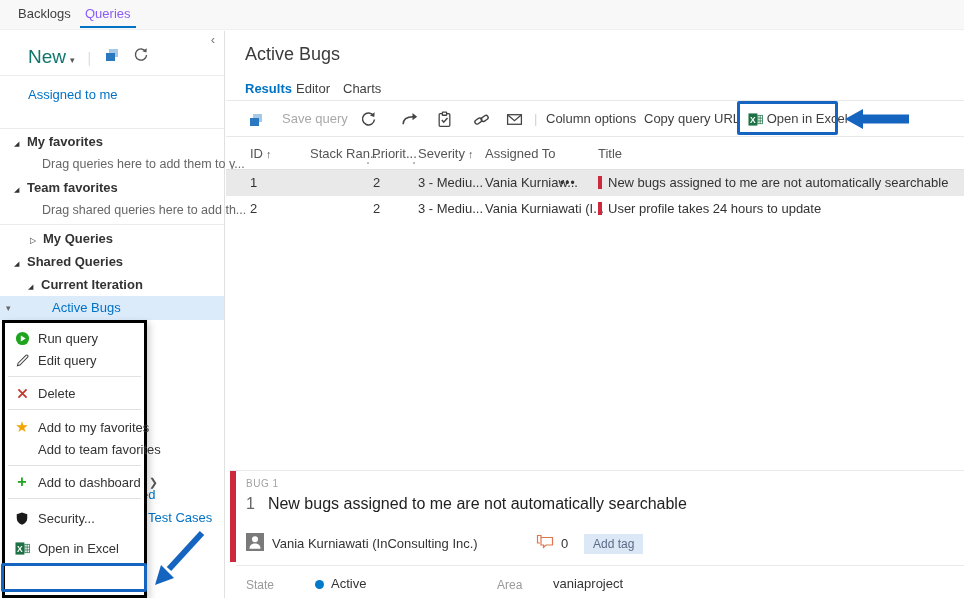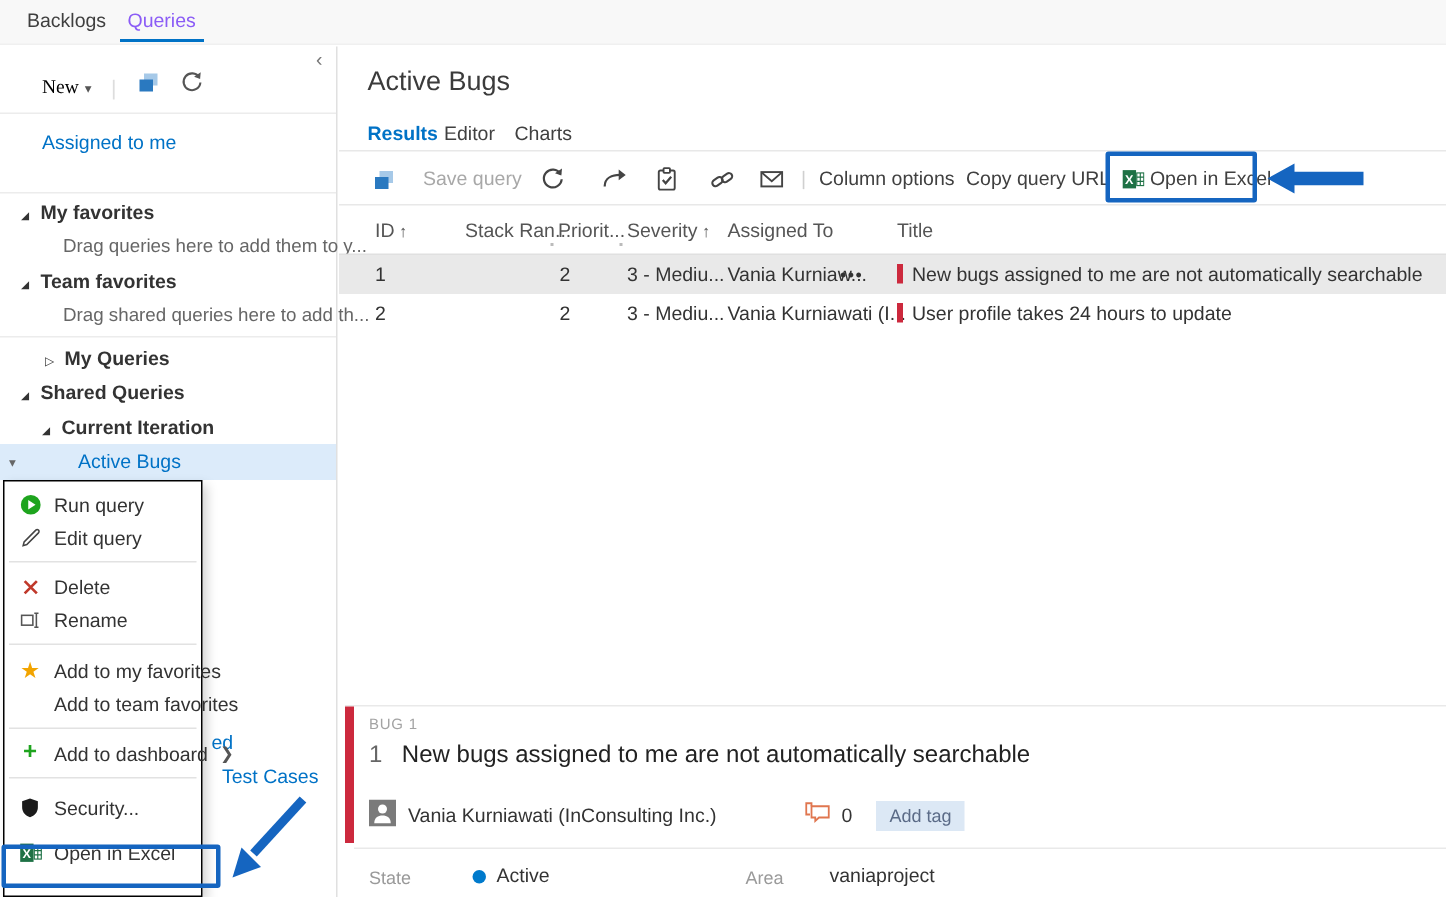--- a/index.html
+++ b/index.html
@@ -13,37 +13,37 @@
   .topnav-item { position:absolute; top:0; height:28px; line-height:28px; font-size:13px; cursor:default; }
   .topnav-backlogs { left:18px; color:#3f3f3f; }
   .topnav-queries { left:80px; padding:0 5px; color:#8b5cf6; border-bottom:2px solid #0072c6; }
 
   
   .sidebar { position:absolute; left:0; top:31px; width:225px; bottom:0; background:#fff;
              border-right:1px solid #e0e0e0; }
   .collapse { position:absolute; right:9px; top:1px; font-size:13px; color:#777; }
   .srow { position:absolute; left:0; right:0; height:23px; line-height:23px; font-size:13px; color:#333; white-space:nowrap; }
   .side-toolbar { top:15px; height:24px; display:flex; align-items:center; padding-left:28px; gap:13px; }
-  .new-label { font-size:13px; color:#000000;font-family:Liberation Serif, serif; }
+  .new-label { font-size:19px; color:#0f766e; }
   .caret { font-size:9px; color:#555; margin-left:4px; }
   .tdiv { color:#ddd; font-size:14px; }
   .hline { position:absolute; left:0; right:0; border-top:1px solid #ececec; }
   .side-link { color:#0072c6; padding-left:28px; height:26px; line-height:26px; }
   .tri { display:inline-block; width:13px; font-size:8px; color:#333; }
   .tri.open { font-size:7px; }
   .bold { font-weight:bold; }
   .hint { color:#666; font-size:12.5px; padding-left:42px; }
   .sel-query { background:#dcebfa; height:24px; line-height:24px; }
   .sel-query .qname { color:#0072c6; padding-left:52px; }
   .sel-caret { position:absolute; left:6px; top:0; color:#666; font-size:9px; }
   .frag { position:absolute; color:#0072c6; font-size:13px; z-index:1; }
 
   
-  .ctx { position:absolute; left:2px; top:320px; width:133px; bottom:0; background:#fff;
-         border:1px solid #000000; box-shadow:3px 3px 7px rgba(0,0,0,.18); z-index:10; padding-top:4px; }
+  .ctx { position:absolute; left:2px; top:320px; width:145px; bottom:0; background:#fff;
+         border:3px solid #000000; box-shadow:3px 3px 7px rgba(0,0,0,.18); z-index:10; padding-top:4px; }
   .ctx-item { display:flex; align-items:center; height:22px; padding-left:9px; gap:8px;
               font-size:13px; color:#333; white-space:nowrap; }
   .ctx-ic { width:16px; height:16px; flex:none; display:flex; align-items:center; justify-content:center; }
   .ctx-sep { border-top:1px solid #e2e2e2; margin:5px 3px; }
   .gap6 { margin-top:6px; } .gap8 { margin-top:8px; }
   .star { color:#f2a400; font-size:15px; }
   .plus { color:#1ea41e; font-size:16px; font-weight:bold; }
   .sub-chev { margin-left:auto; margin-right:8px; color:#555; font-size:11px; }
 
   
@@ -160,29 +160,20 @@
     </div>
     <div class="ctx-sep"></div>
     <div class="ctx-item">
       <span class="ctx-ic">
           <svg width="13" height="13" viewBox="0 0 16 16" stroke="#c0392b" stroke-width="2.2">
             <path d="M3 3 L13 13 M13 3 L3 13"></path>
           </svg>
         </span>
       <span>Delete</span>
     </div>
-    <div class="ctx-item">
-      <span class="ctx-ic">
-          <svg width="15" height="15" viewBox="0 0 16 16" fill="none" stroke="#555" stroke-width="1.1">
-            <rect x="1.5" y="4.5" width="8" height="7"></rect>
-            <path d="M12 3 V13 M10.5 3 H13.5 M10.5 13 H13.5"></path>
-          </svg>
-        </span>
-      <span>Rename</span>
-    </div>
     <div class="ctx-sep"></div>
     <div class="ctx-item gap6">
       <span class="ctx-ic star">★</span>
       <span>Add to my favorites</span>
     </div>
     <div class="ctx-item">
       <span class="ctx-ic"></span>
       <span>Add to team favorites</span>
     </div>
     <div class="ctx-sep"></div>

